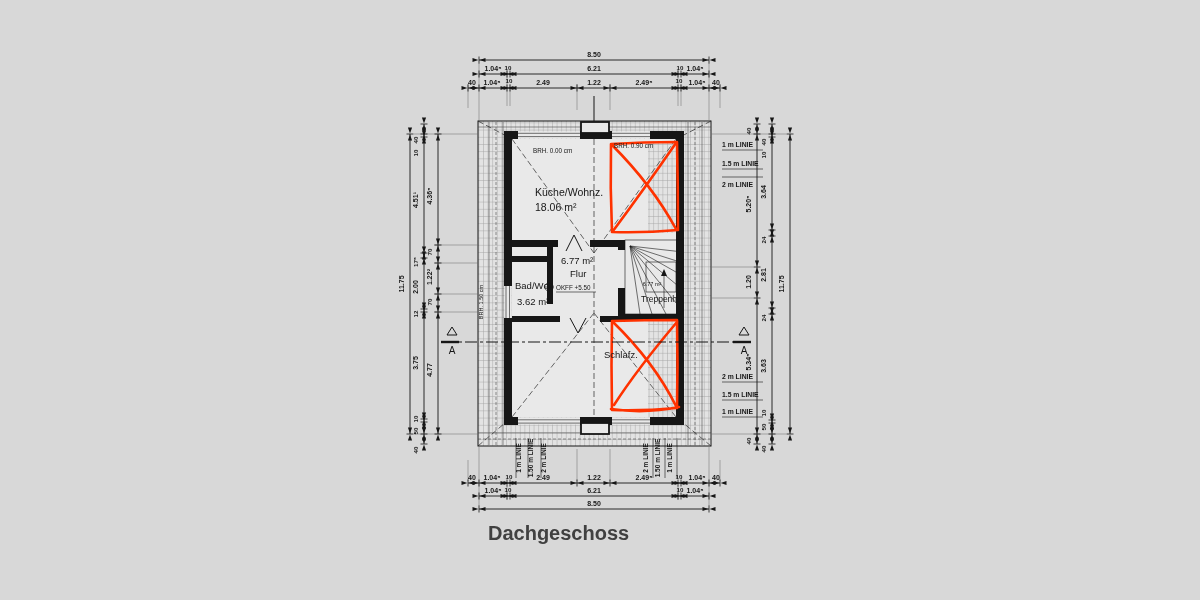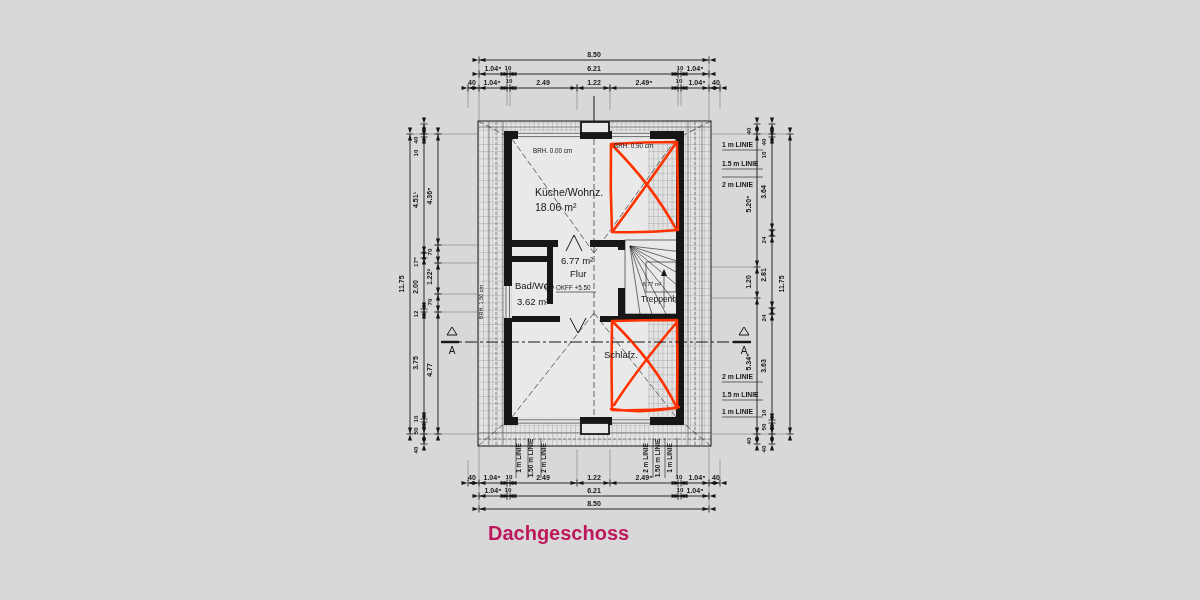--- a/index.html
+++ b/index.html
@@ -21,21 +21,21 @@
   .thin{stroke:#161616;stroke-width:1;fill:none}
   .thin2{stroke:#161616;stroke-width:0.6;fill:none}
   .guide{stroke:#4a4a4a;stroke-width:0.6;fill:none}
   .guided{stroke:#4a4a4a;stroke-width:0.6;fill:none;stroke-dasharray:3 2}
   .dash{stroke:#2a2a2a;stroke-width:0.7;fill:none;stroke-dasharray:6 3}
   .sec{stroke:#161616;stroke-width:1.2;fill:none;stroke-dasharray:12 3 3 3}
   .secb{stroke:#161616;stroke-width:2.4;fill:none}
   .wall{fill:#161616}
   .winfill{fill:#e9e9e9}
   .red{stroke:#ff3200;stroke-width:2.6;fill:none;stroke-linecap:round;stroke-linejoin:round}
-  .title{position:absolute;left:488px;top:522px;font-size:20px;font-weight:bold;color:#be185d}
+  .title{position:absolute;left:488px;top:522px;font-size:20px;font-weight:bold;color:#404040}
 </style>
 </head>
 <body>
 
 <div class="canvas">
 <svg width="1200" height="600" viewBox="0 0 1200 600">
   <defs>
     <pattern id="hatch" width="4.6" height="7.2" patternUnits="userSpaceOnUse">
       <rect width="4.6" height="7.2" fill="#e3e3e3"></rect>
       <path d="M0.3,0 V7.2 M0,0.3 H4.6" stroke="#a2a2a2" stroke-width="0.55" fill="none"></path>

